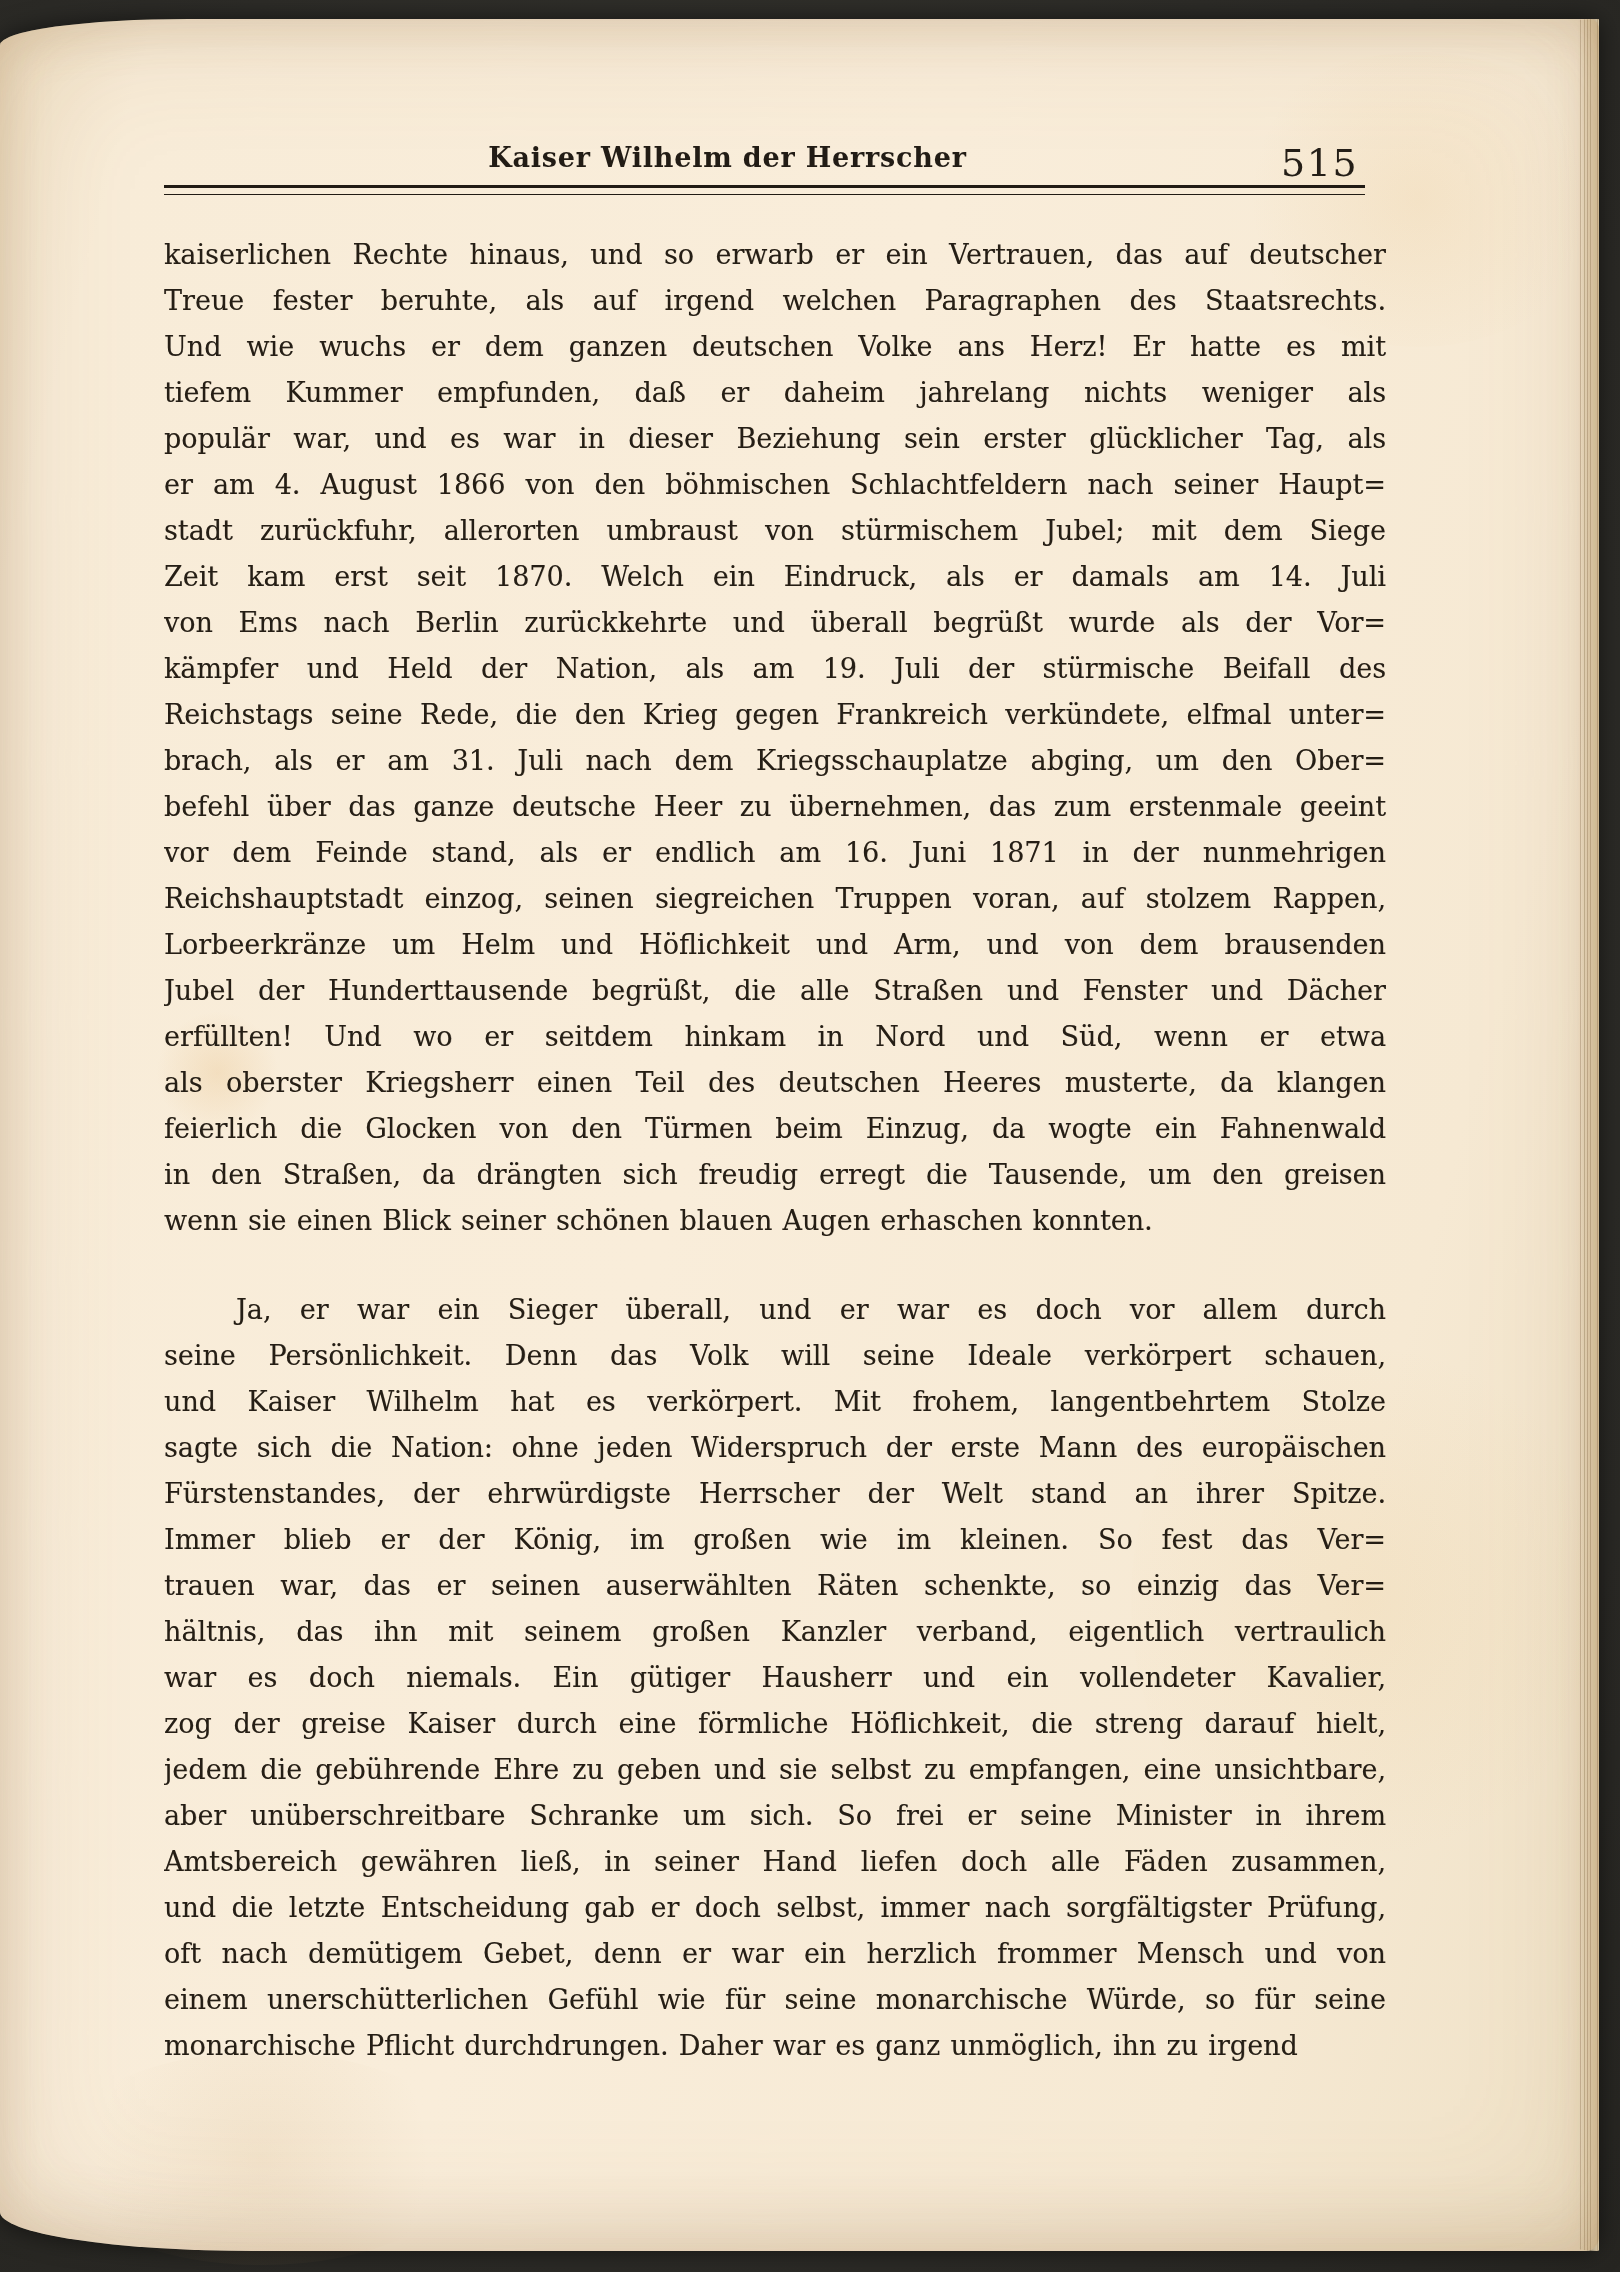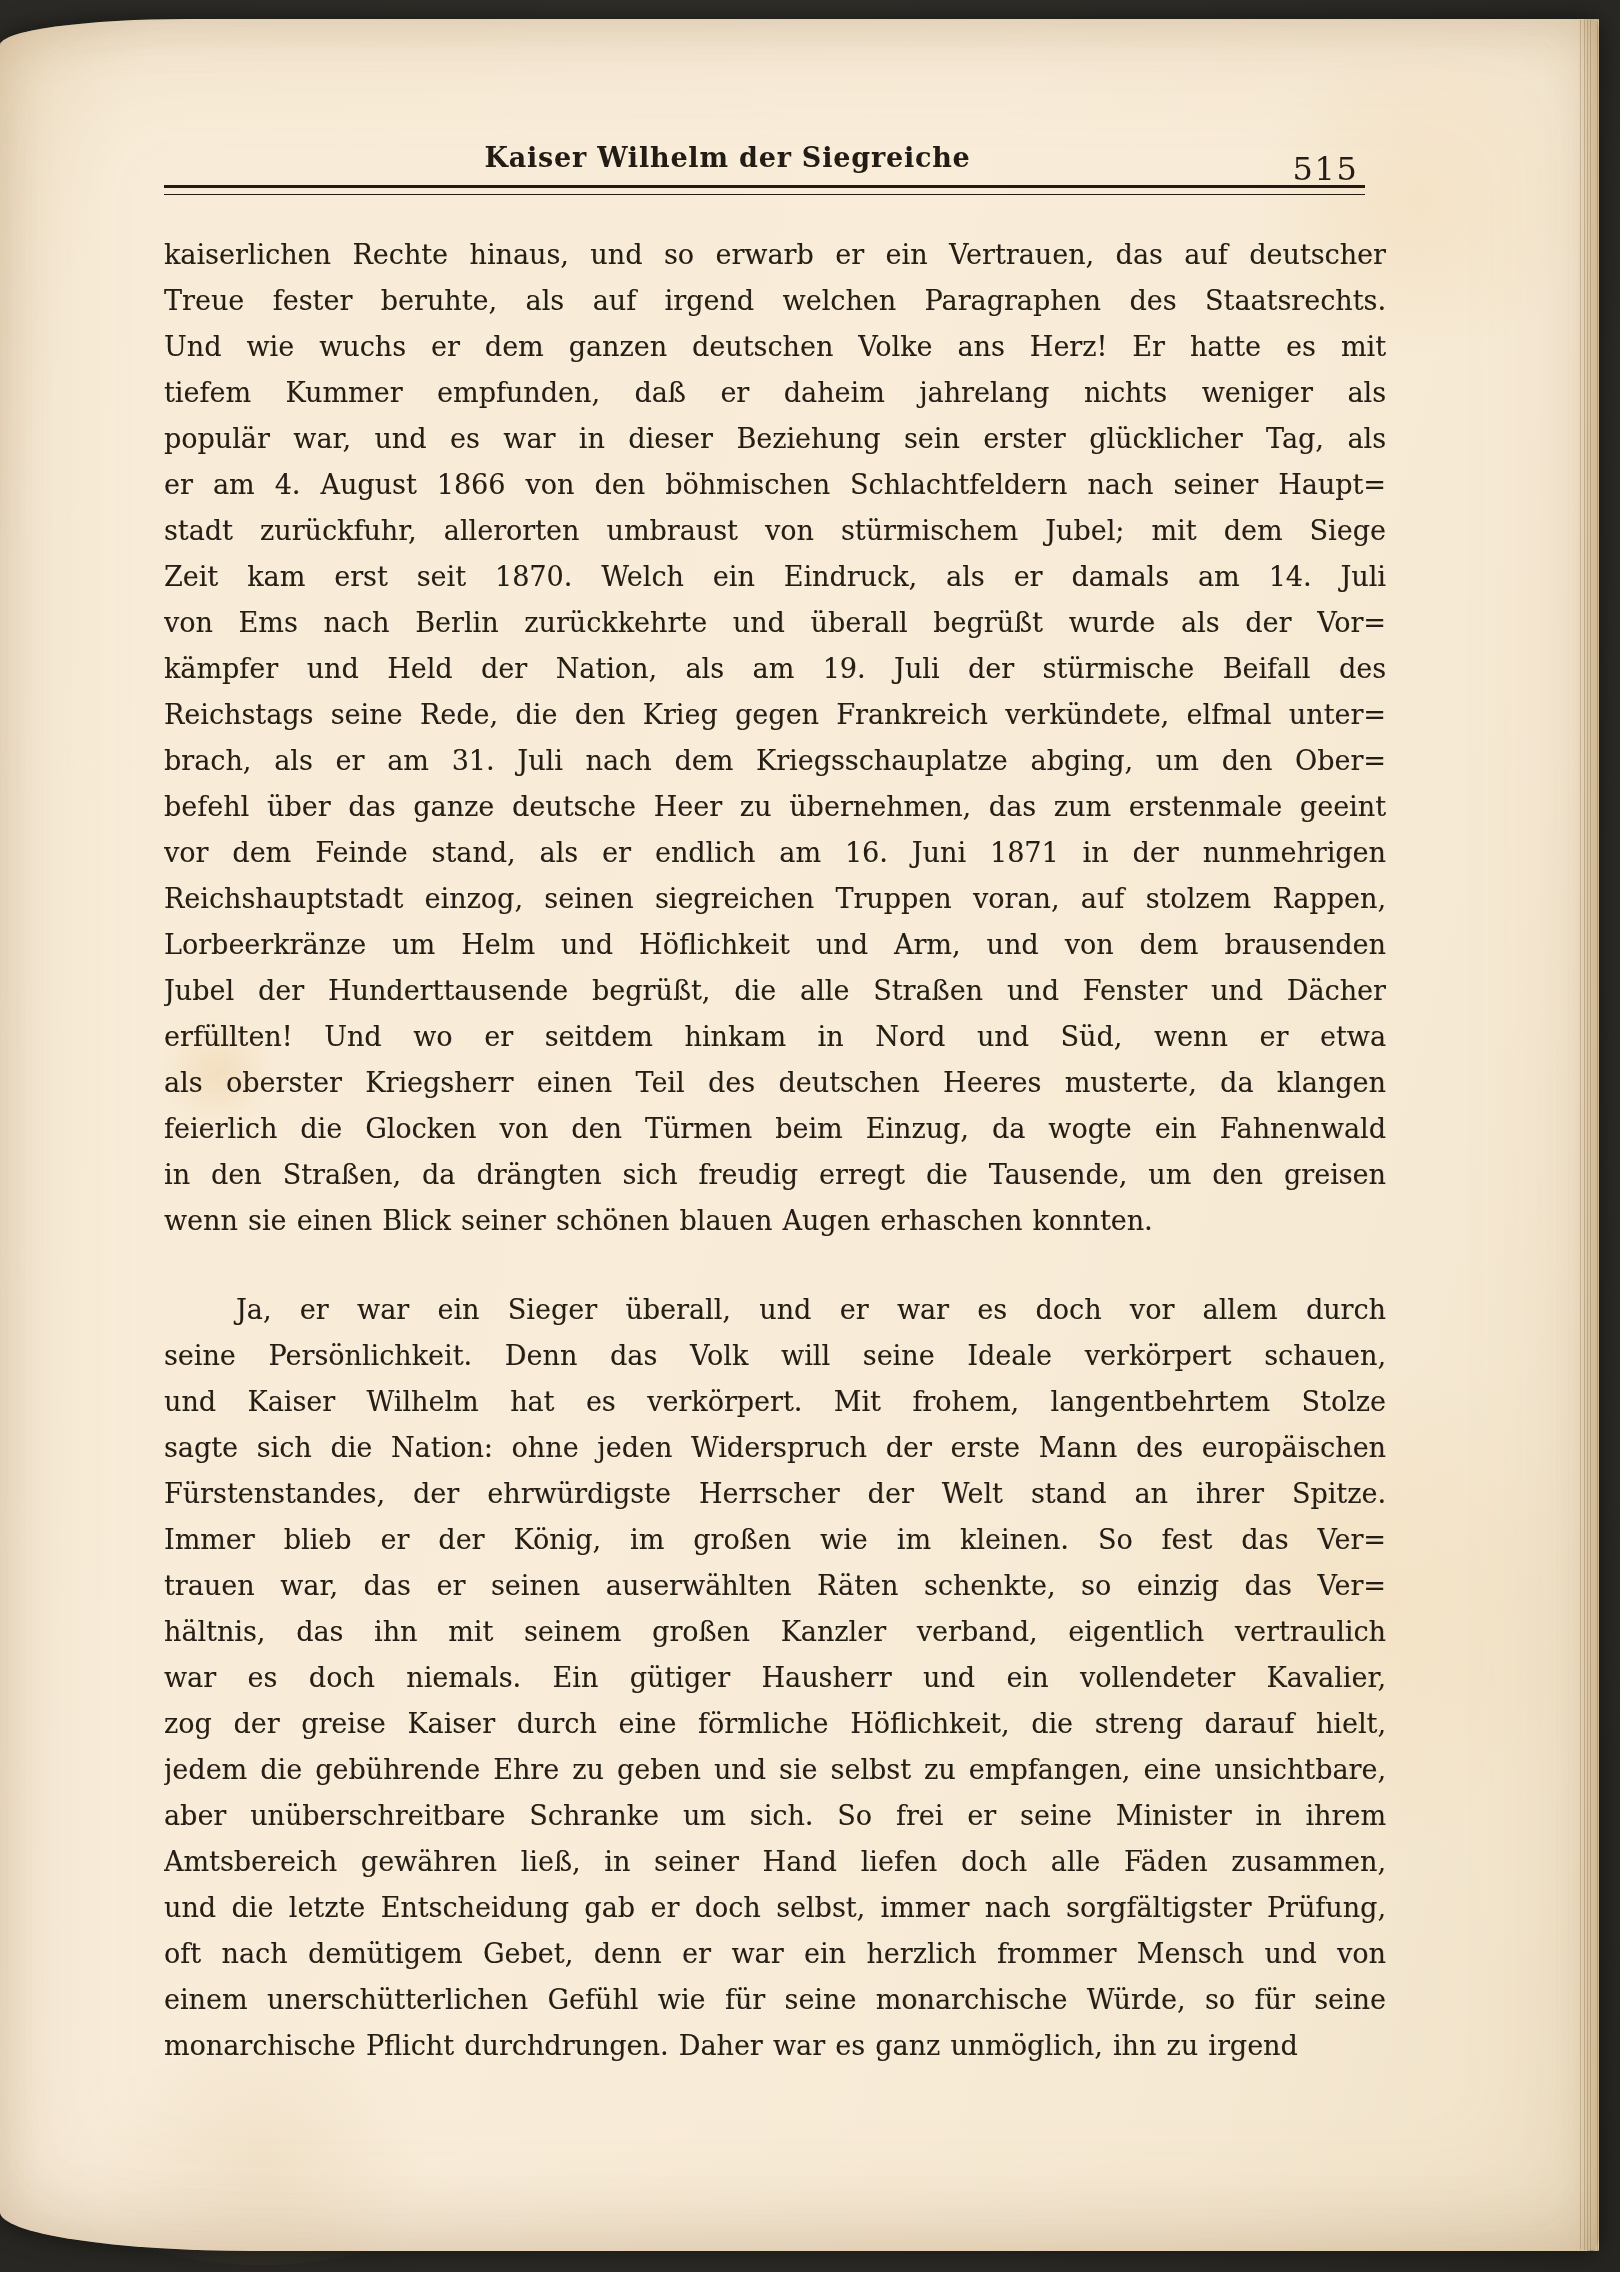--- a/index.html
+++ b/index.html
@@ -34,21 +34,21 @@
         background:radial-gradient(circle, rgba(228,186,112,0.13) 0%, rgba(228,186,112,0) 70%);}
   .stain.s3{left:1230px;top:33px;width:377px;height:295px;
         background:radial-gradient(circle, rgba(225,180,110,0.15) 0%, rgba(225,180,110,0) 70%);}
   .stain.s4{left:49px;top:2033px;width:426px;height:213px;
         background:radial-gradient(circle, rgba(190,150,95,0.12) 0%, rgba(190,150,95,0) 70%);}
 
   
   .header{position:absolute;left:164px;top:120px;width:1201px;height:51px;color:#221c15;}
   .title{position:absolute;left:0;right:74px;text-align:center;top:3.3px;
         font-size:27px;font-weight:700;letter-spacing:0.8px;}
-  .pagenum{position:absolute;right:6.6px;top:11px;font-size:32px;letter-spacing:1.6px;color:#241e17;}
+  .pagenum{position:absolute;right:6.6px;top:2px;font-size:38px;letter-spacing:1.6px;color:#241e17;}
 
   
   .rule{position:absolute;left:164px;top:166px;width:1201px;height:3.3px;
         border-top:3.3px solid #211b14;border-bottom:1.6px solid #211b14;padding-bottom:2.5px;
         box-sizing:content-box;background:transparent;}
 
   
   .bodytext{position:absolute;left:164px;top:213px;width:1222px;color:#251e15;
         font-size:27px;word-spacing:1.6px;
         text-shadow:0.3px 0.3px 0 rgba(37,30,21,0.35);}
@@ -61,21 +61,21 @@
 <body>
 
 <div class="scan">
   <div class="page">
     <div class="stain s1"></div>
     <div class="stain s2"></div>
     <div class="stain s3"></div>
     <div class="stain s4"></div>
 
     <div class="header">
-      <div class="title">Kaiser Wilhelm der Siegreiche</div>
+      <div class="title">Kaiser Wilhelm der Herrscher</div>
       <div class="pagenum">515</div>
     </div>
 
     <div class="rule"></div>
 
     <div class="bodytext">
         <div class="paragraph">
           <div class="line">kaiserlichen Rechte hinaus, und so erwarb er ein Vertrauen, das auf deutscher</div>
           <div class="line">Treue fester beruhte, als auf irgend welchen Paragraphen des Staatsrechts.</div>
           <div class="line">Und wie wuchs er dem ganzen deutschen Volke ans Herz! Er hatte es mit</div>

